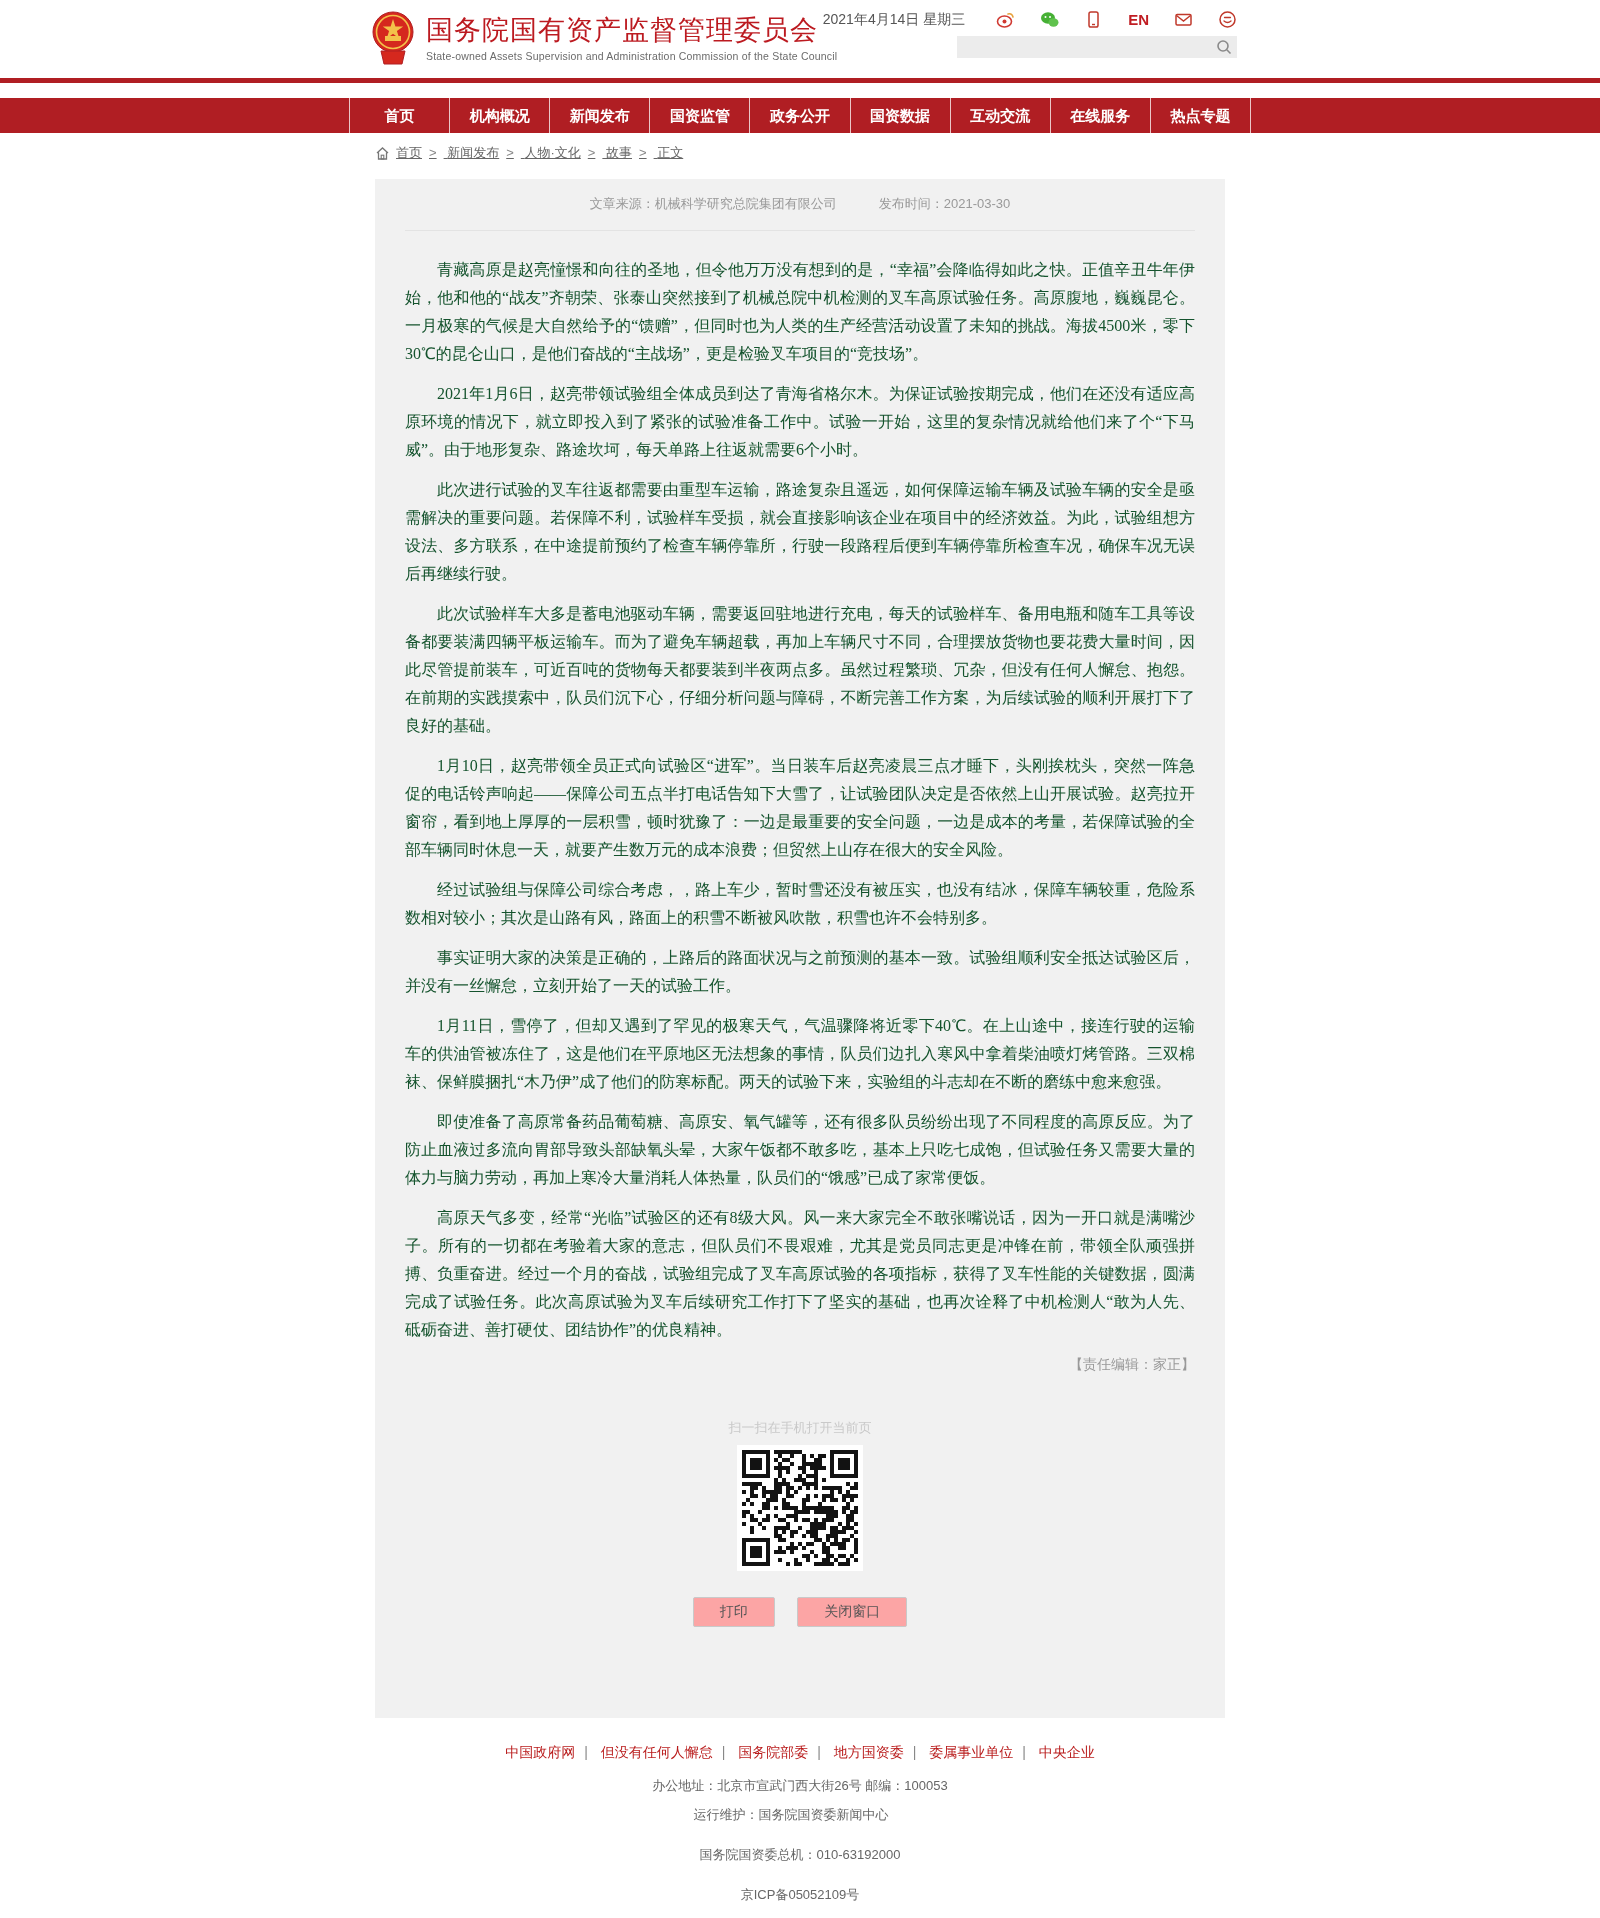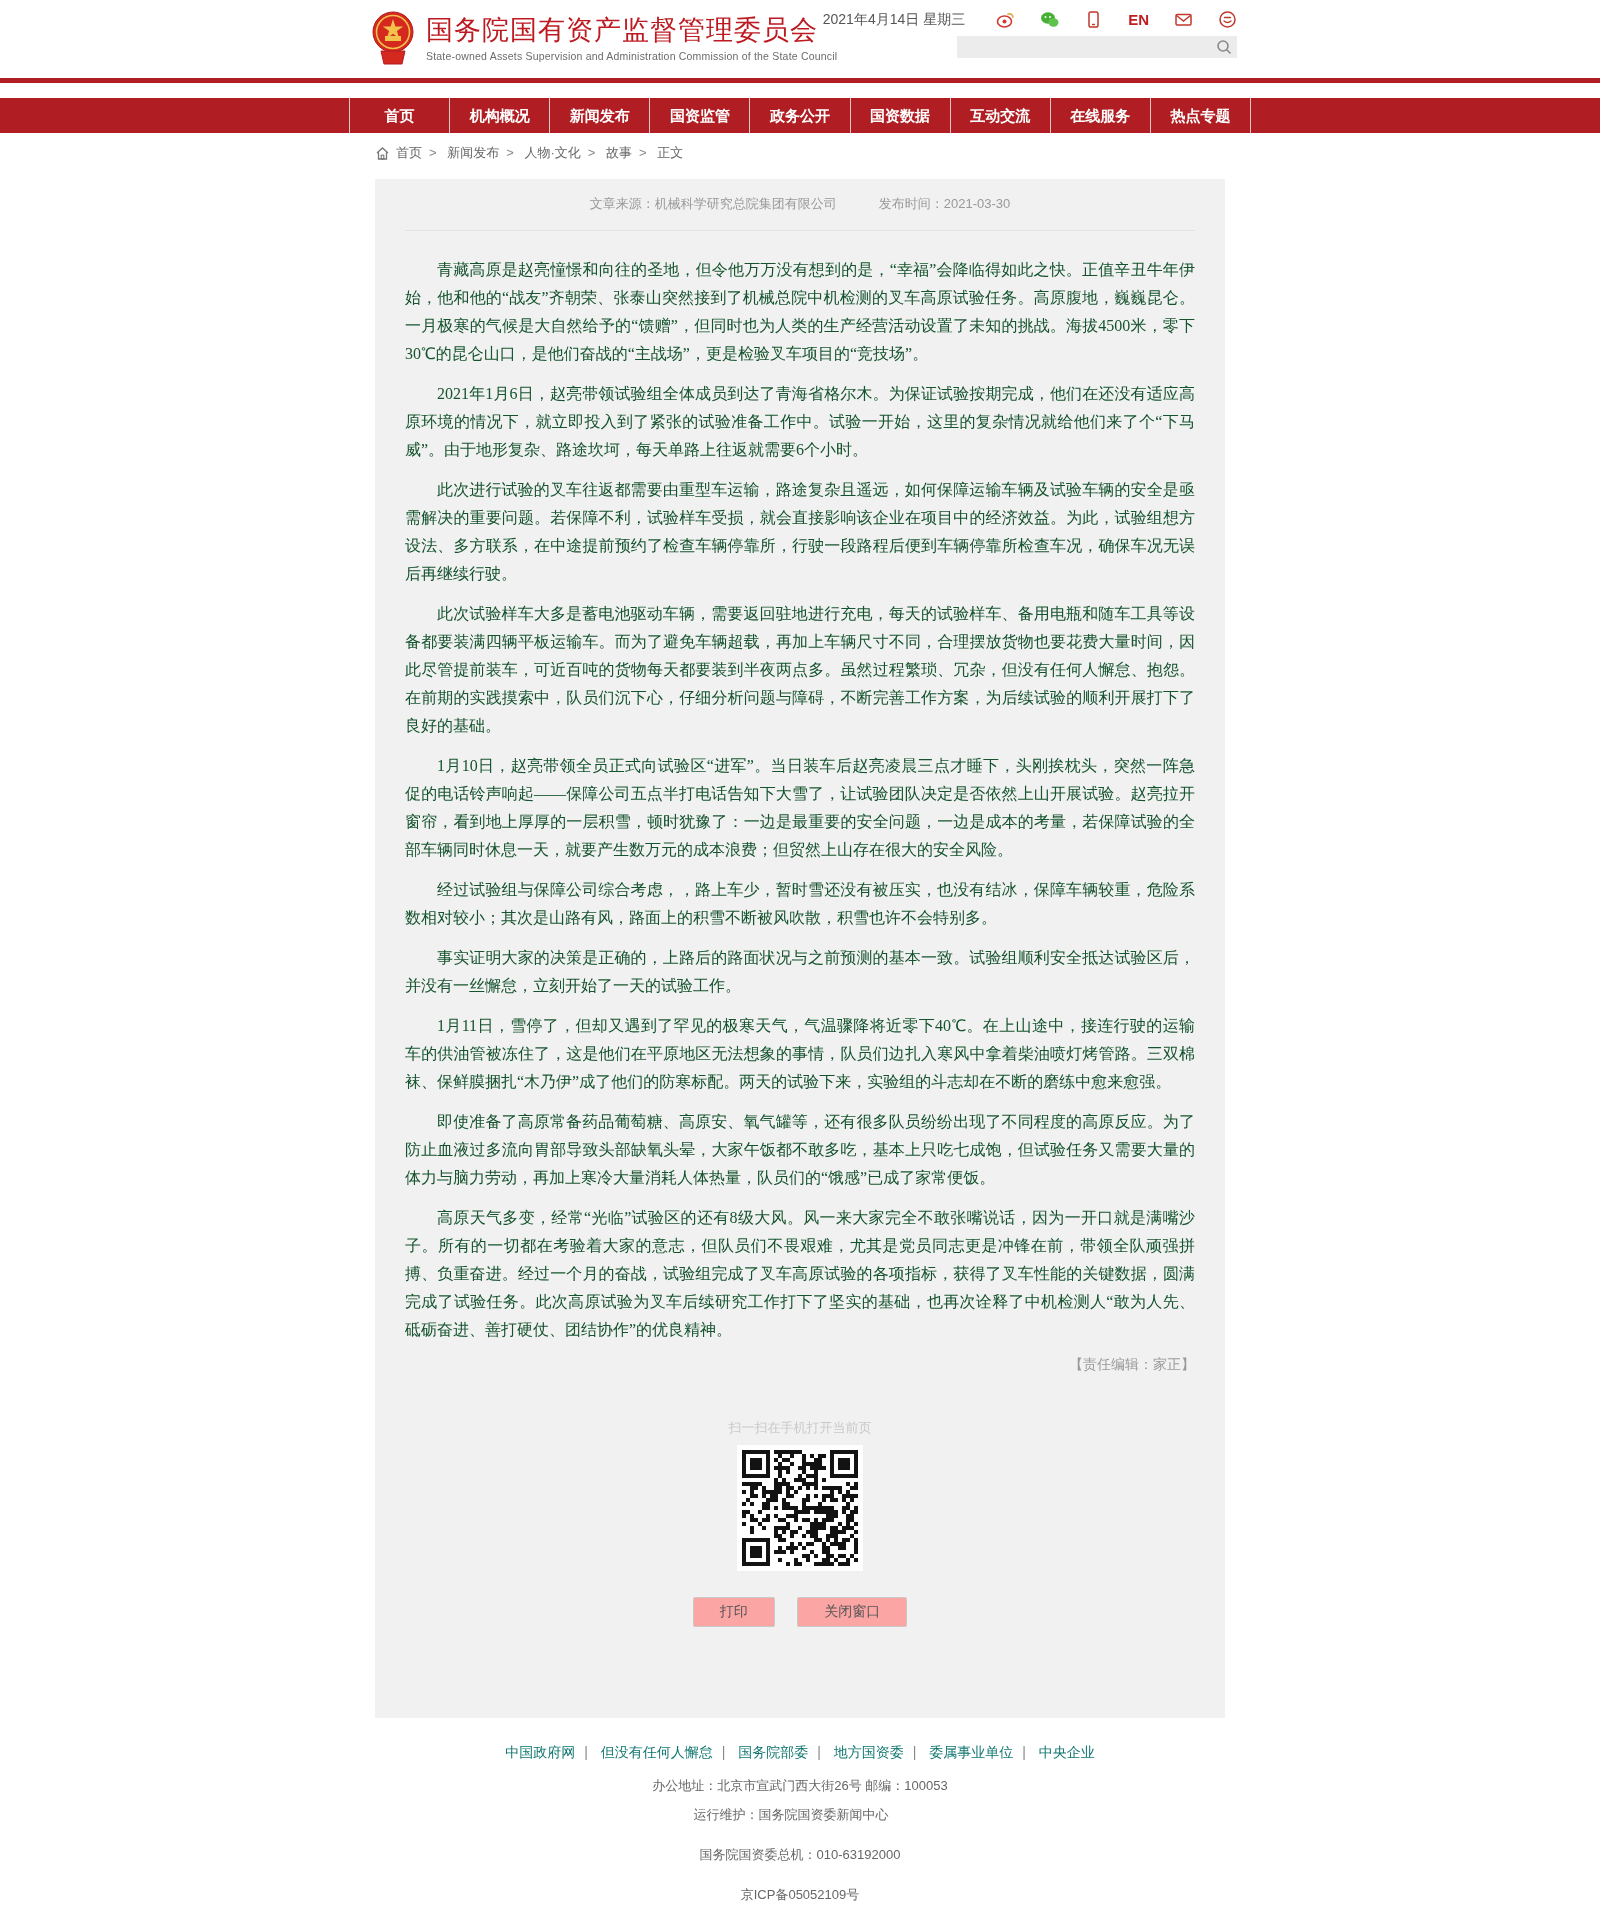--- a/index.html
+++ b/index.html
@@ -28,21 +28,21 @@
   
   .nav { position:absolute; top:98px; left:0; width:1600px; height:35px; background:#b01e23; }
   .nav ul { list-style:none; margin:0 auto; padding:0; width:902px; height:35px; display:flex; }
   .nav li {
     flex:1; text-align:center; line-height:35px; color:#fff; font-size:15px; font-weight:bold;
     border-left:1px solid rgba(255,255,255,.75); cursor:pointer; white-space:nowrap;
   }
   .nav li:last-child { border-right:1px solid rgba(255,255,255,.75); }
 
   
-  .breadcrumb { position:absolute; top:133px; left:375px; height:40px; display:flex; align-items:center; font-size:13px; color:#666; }
+  .breadcrumb { position:absolute; top:133px; left:375px; height:40px; display:flex; align-items:center; font-size:13px; color:#666;text-decoration:underline; }
   .breadcrumb .home-ic { margin-right:6px; display:inline-block; width:15px; height:15px; }
   .crumb a { color:#666; text-decoration:none; cursor:pointer; }
   .crumb .sep { margin:0 7px; color:#888; }
   .crumb:last-child .sep { display:none; }
 
   
   .card { position:absolute; top:179px; left:375px; width:850px; height:1539px; background:#f1f1f1; padding:0 30px; }
   .article-title { margin:32px 0 0 0; text-align:center; font-size:22px; font-weight:normal; color:#3b3b3b; letter-spacing:1px; }
   .article-meta { margin-top:16px; padding-bottom:17px; text-align:center; font-size:13px; color:#999; border-bottom:1px solid #e3e3e3; }
   .meta-publish { margin-left:42px; }
@@ -59,21 +59,21 @@
 
   .action-row { position:absolute; top:1418px; left:0; width:850px; text-align:center; }
   .btn {
     display:inline-block; margin:0 9px; padding:5px 26px; font-size:14px; color:#555;
     background:#fca5a5; border:1px solid #c9c9c9; border-radius:2px; cursor:pointer;
   }
 
   
   .footer { position:absolute; top:1718px; left:0; width:1600px; height:200px; background:#fff; text-align:center; }
   .footer-links { margin-top:26px; font-size:14px; color:#3c3c3c; }
-  .flink a { color:#0f766e; text-decoration:none; cursor:pointer; }
+  .flink a { color:#b91c1c; text-decoration:none; cursor:pointer; }
   .flink .sep { margin:0 9px; color:#888; }
   .flink:last-child .sep { display:none; }
   .footer-address { margin-top:15px; font-size:13px; color:#666; }
   .footer-meta { margin-top:11px; font-size:13px; color:#666; display:flex; justify-content:center; align-items:center; gap:22px;flex-direction:column; }
   .footer-meta .wide-gap { margin-right:18px; }
   .gov-badge { margin-top:12px; }
 </style>
 </head>
 <body>
 

